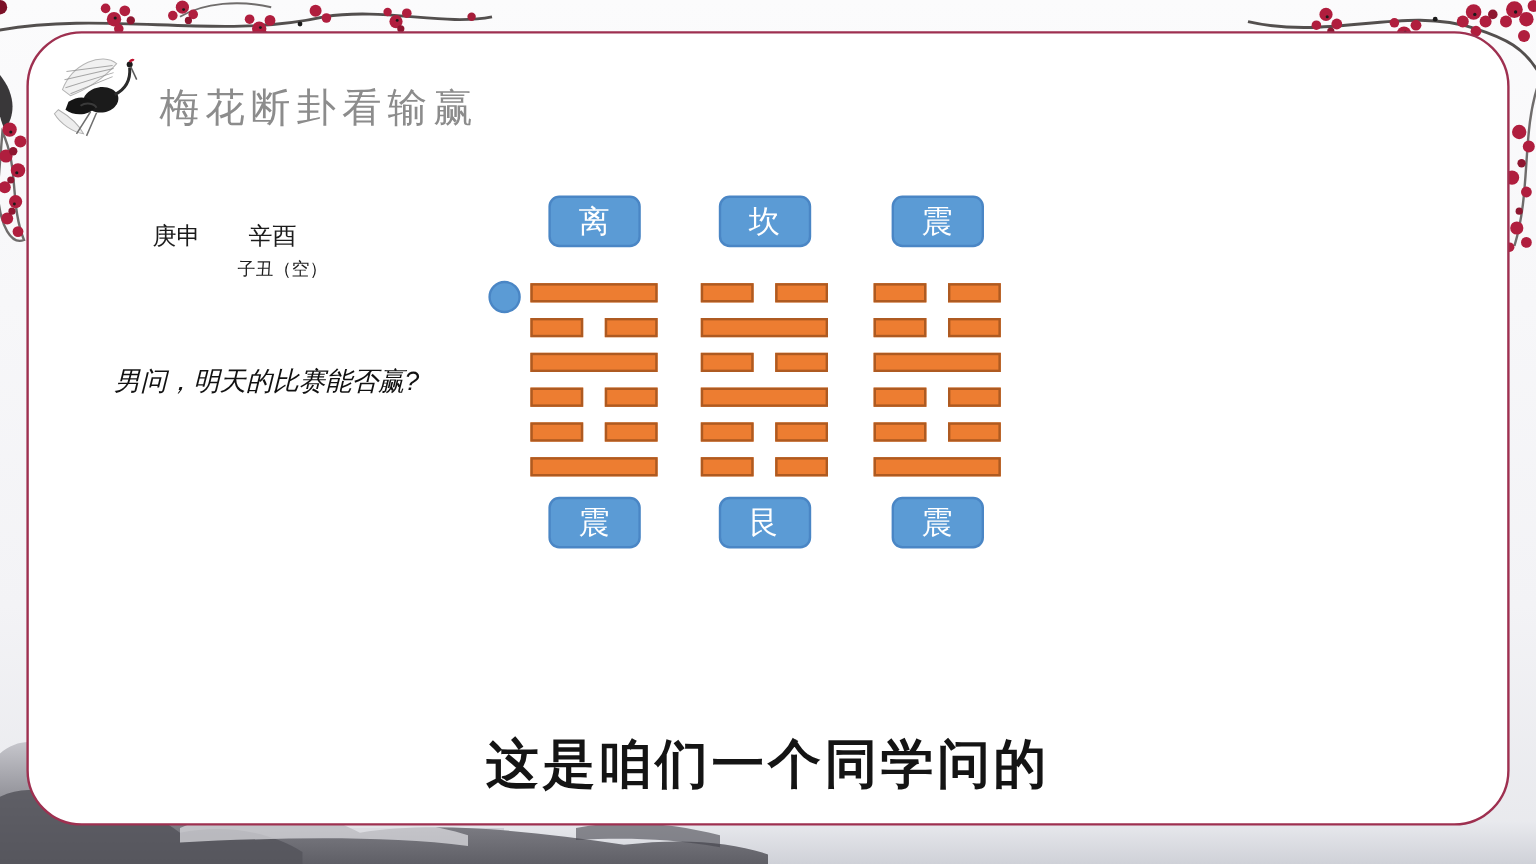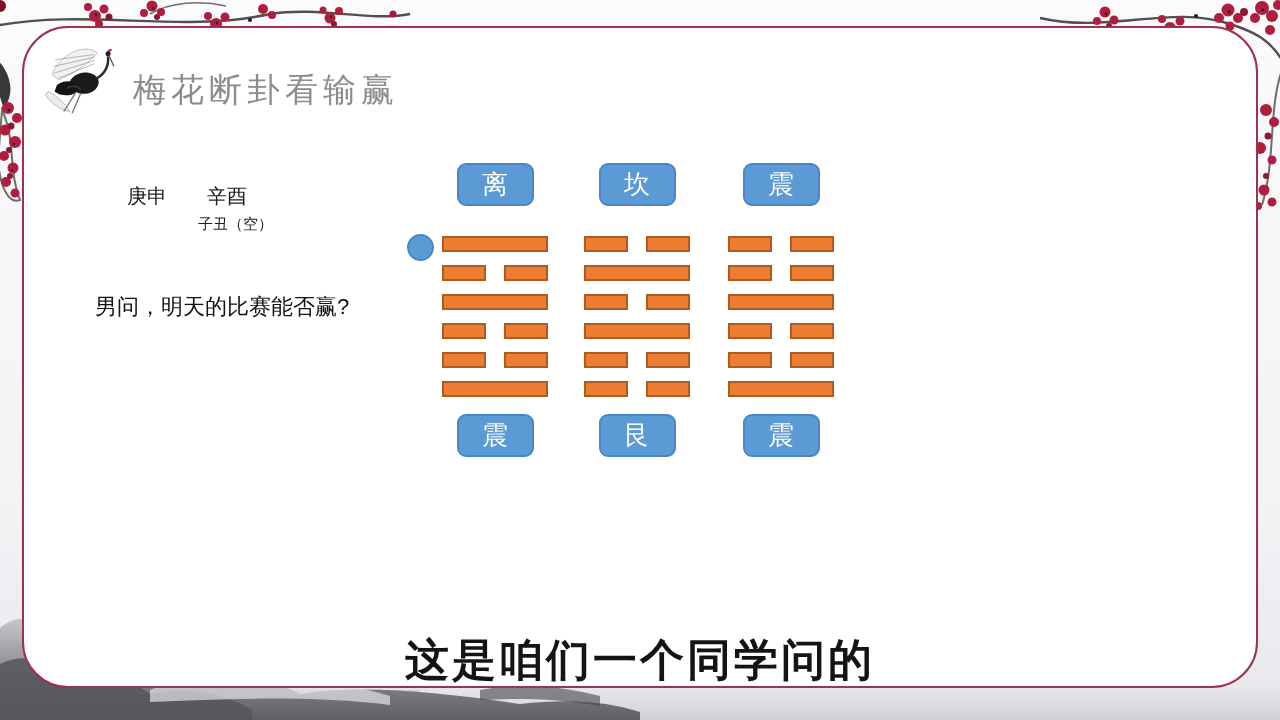--- a/index.html
+++ b/index.html
@@ -10,39 +10,39 @@
   .card{position:absolute;left:22px;top:26px;width:1236px;height:662px;background:#ffffff;
         border:2.5px solid var(--card-border,#9e3050);border-radius:46px;z-index:1;box-sizing:border-box;}
   .content{position:absolute;inset:0;z-index:2;}
 
   .title{position:absolute;left:133px;top:68px;font-size:33px;letter-spacing:5px;
          color:var(--title-text,#8c8c8c);font-weight:400;}
   .crane{position:absolute;left:42px;top:40px;width:92px;height:82px;}
 
   .ganzhi1{position:absolute;left:127px;top:183px;font-size:20px;color:#1c1c1c;font-family:Liberation Serif, serif;}
   .ganzhi2{position:absolute;left:198px;top:215px;font-size:15px;color:#1c1c1c;}
-  .question{position:absolute;left:95px;top:292px;font-size:22px;color:#111;}
+  .question{position:absolute;left:95px;top:303px;font-size:22px;color:#111;font-style:italic;}
 
   .hexcol{position:absolute;top:163px;width:106px;}
   .hexcol.h0{left:442px;} .hexcol.h1{left:584px;} .hexcol.h2{left:728px;}
   .lbl{width:77px;height:43px;margin:0 auto;background:var(--label-fill,#5B9BD5);
        border:2px solid var(--label-border,#4a86c5);border-radius:9px;box-sizing:border-box;
        display:flex;align-items:center;justify-content:center;color:#fff;font-size:26px;}
   .lines{margin-top:30px;display:flex;flex-direction:column;gap:13px;}
   .hexline{height:16px;box-sizing:border-box;}
   .hexline.yang{background:var(--line-fill,#ED7D31);border:2px solid var(--line-border,#AE5A21);}
   .hexline.yin{display:flex;justify-content:space-between;}
   .hexline.yin .seg{width:44px;height:16px;box-sizing:border-box;
        background:var(--line-fill,#ED7D31);border:2px solid var(--line-border,#AE5A21);}
   .lbl.bottom{margin-top:17px;}
 
   .dot{position:absolute;left:407px;top:234px;width:27px;height:27px;border-radius:50%;
        background:var(--label-fill,#5B9BD5);border:2px solid var(--label-border,#4a86c5);box-sizing:border-box;}
 
-  .caption{position:absolute;left:0;width:100%;top:631px;text-align:center;
+  .caption{position:absolute;left:0;width:100%;top:608px;text-align:center;
            font-size:44px;font-weight:800;letter-spacing:3px;color:var(--caption-text,#141414);
            text-shadow:0 0 3px #fff,0 0 3px #fff;}
 </style>
 </head>
 <body>
 
 <div class="stage">
 
   <svg class="bg" width="1280" height="720" viewBox="0 0 1280 720">
     <defs>

